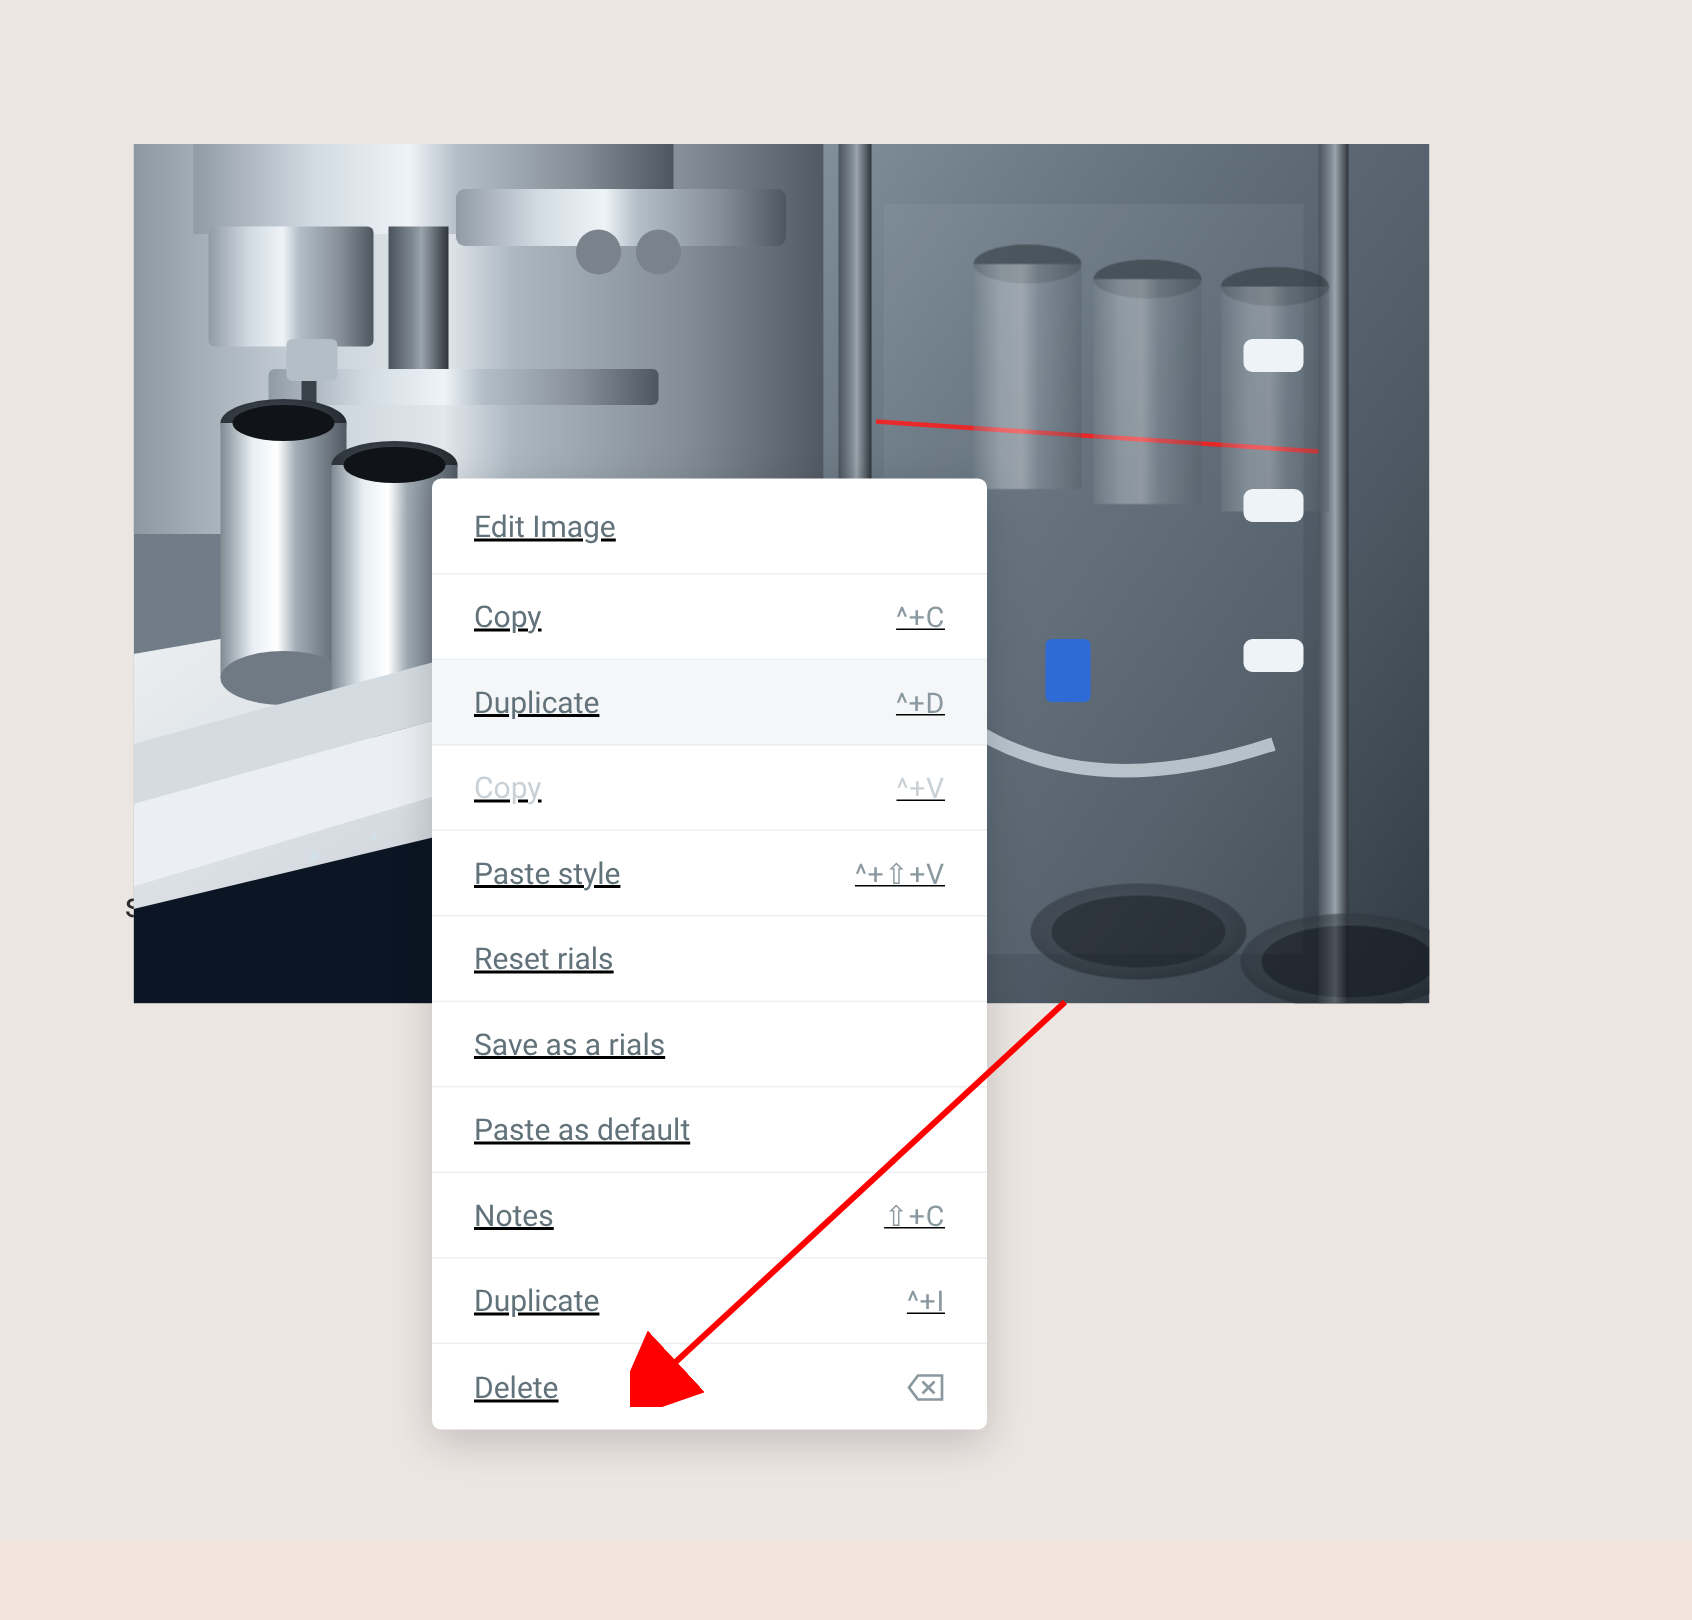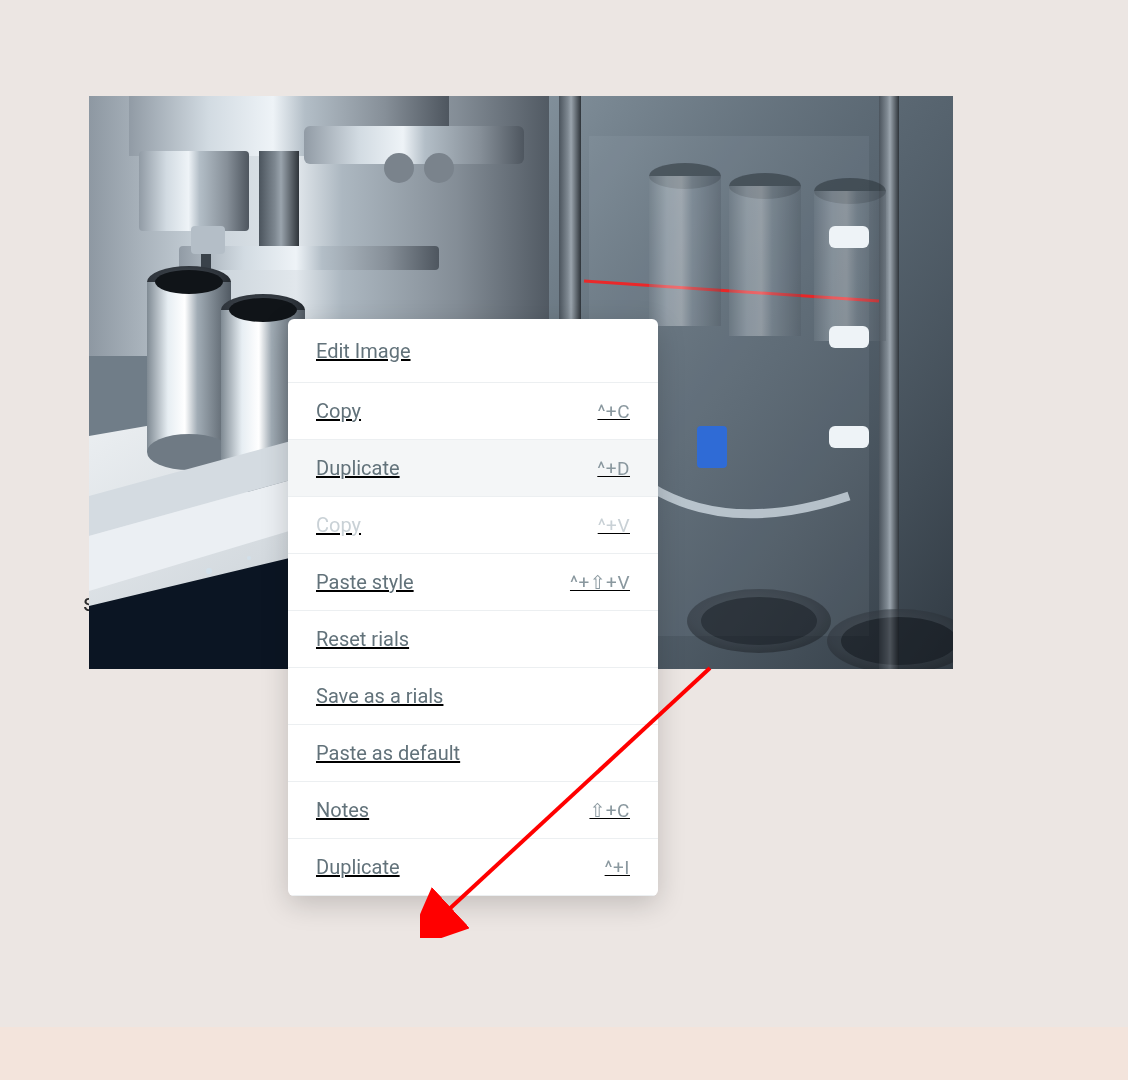--- a/index.html
+++ b/index.html
@@ -269,20 +269,30 @@
       <span class="menu-label">Paste as default</span>
     </div>
     <div class="menu-item">
       <span class="menu-label">Notes</span>
       <span class="menu-shortcut">⇧+C</span>
     </div>
     <div class="menu-item">
       <span class="menu-label">Duplicate</span>
       <span class="menu-shortcut">^+I</span>
     </div>
+    <div class="menu-item last">
+      <span class="menu-label">Delete</span>
+      <span class="del-icon">
+        <svg viewBox="0 0 26 20">
+          <path d="M8 2 H24 V18 H8 L2 10 Z" fill="none" stroke="#8a989f" stroke-width="1.8"></path>
+          <line x1="11" y1="6" x2="19" y2="14" stroke="#8a989f" stroke-width="1.8"></line>
+          <line x1="19" y1="6" x2="11" y2="14" stroke="#8a989f" stroke-width="1.8"></line>
+        </svg>
+      </span>
+    </div>
   </div>
 
 <svg class="arrow" viewBox="0 0 300 280">
   <defs>
     <marker id="ah" markerWidth="16" markerHeight="14" refX="2" refY="7" orient="auto">
       <polygon points="0,0 16,7 0,14" fill="#ff0000"></polygon>
     </marker>
   </defs>
   <line x1="290" y1="10" x2="25" y2="255" stroke="#ff0000" stroke-width="4" marker-end="url(#ah)"></line>
 </svg>

